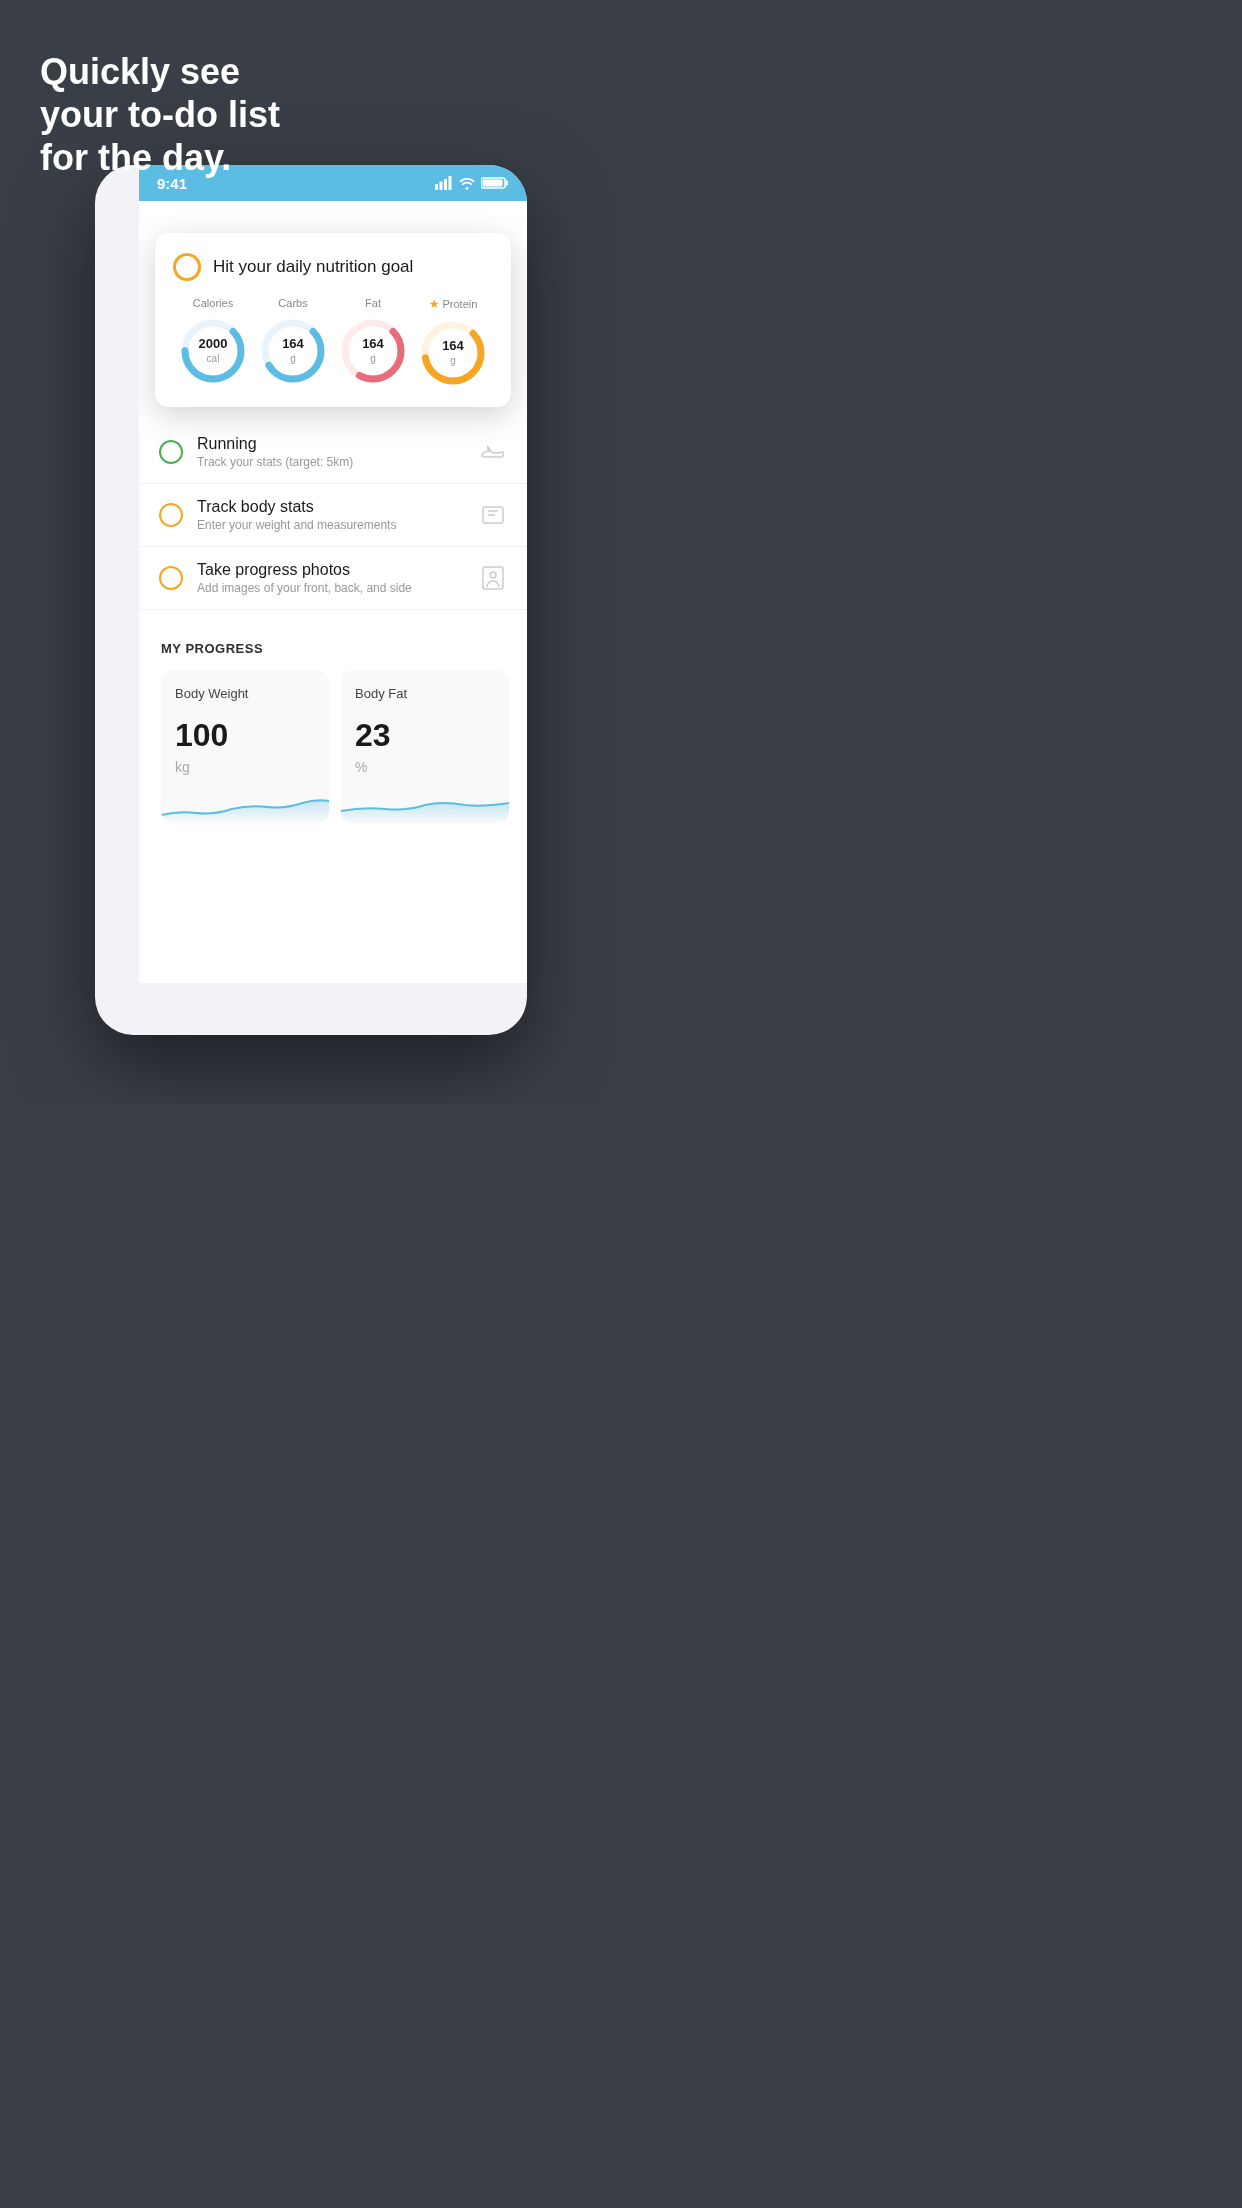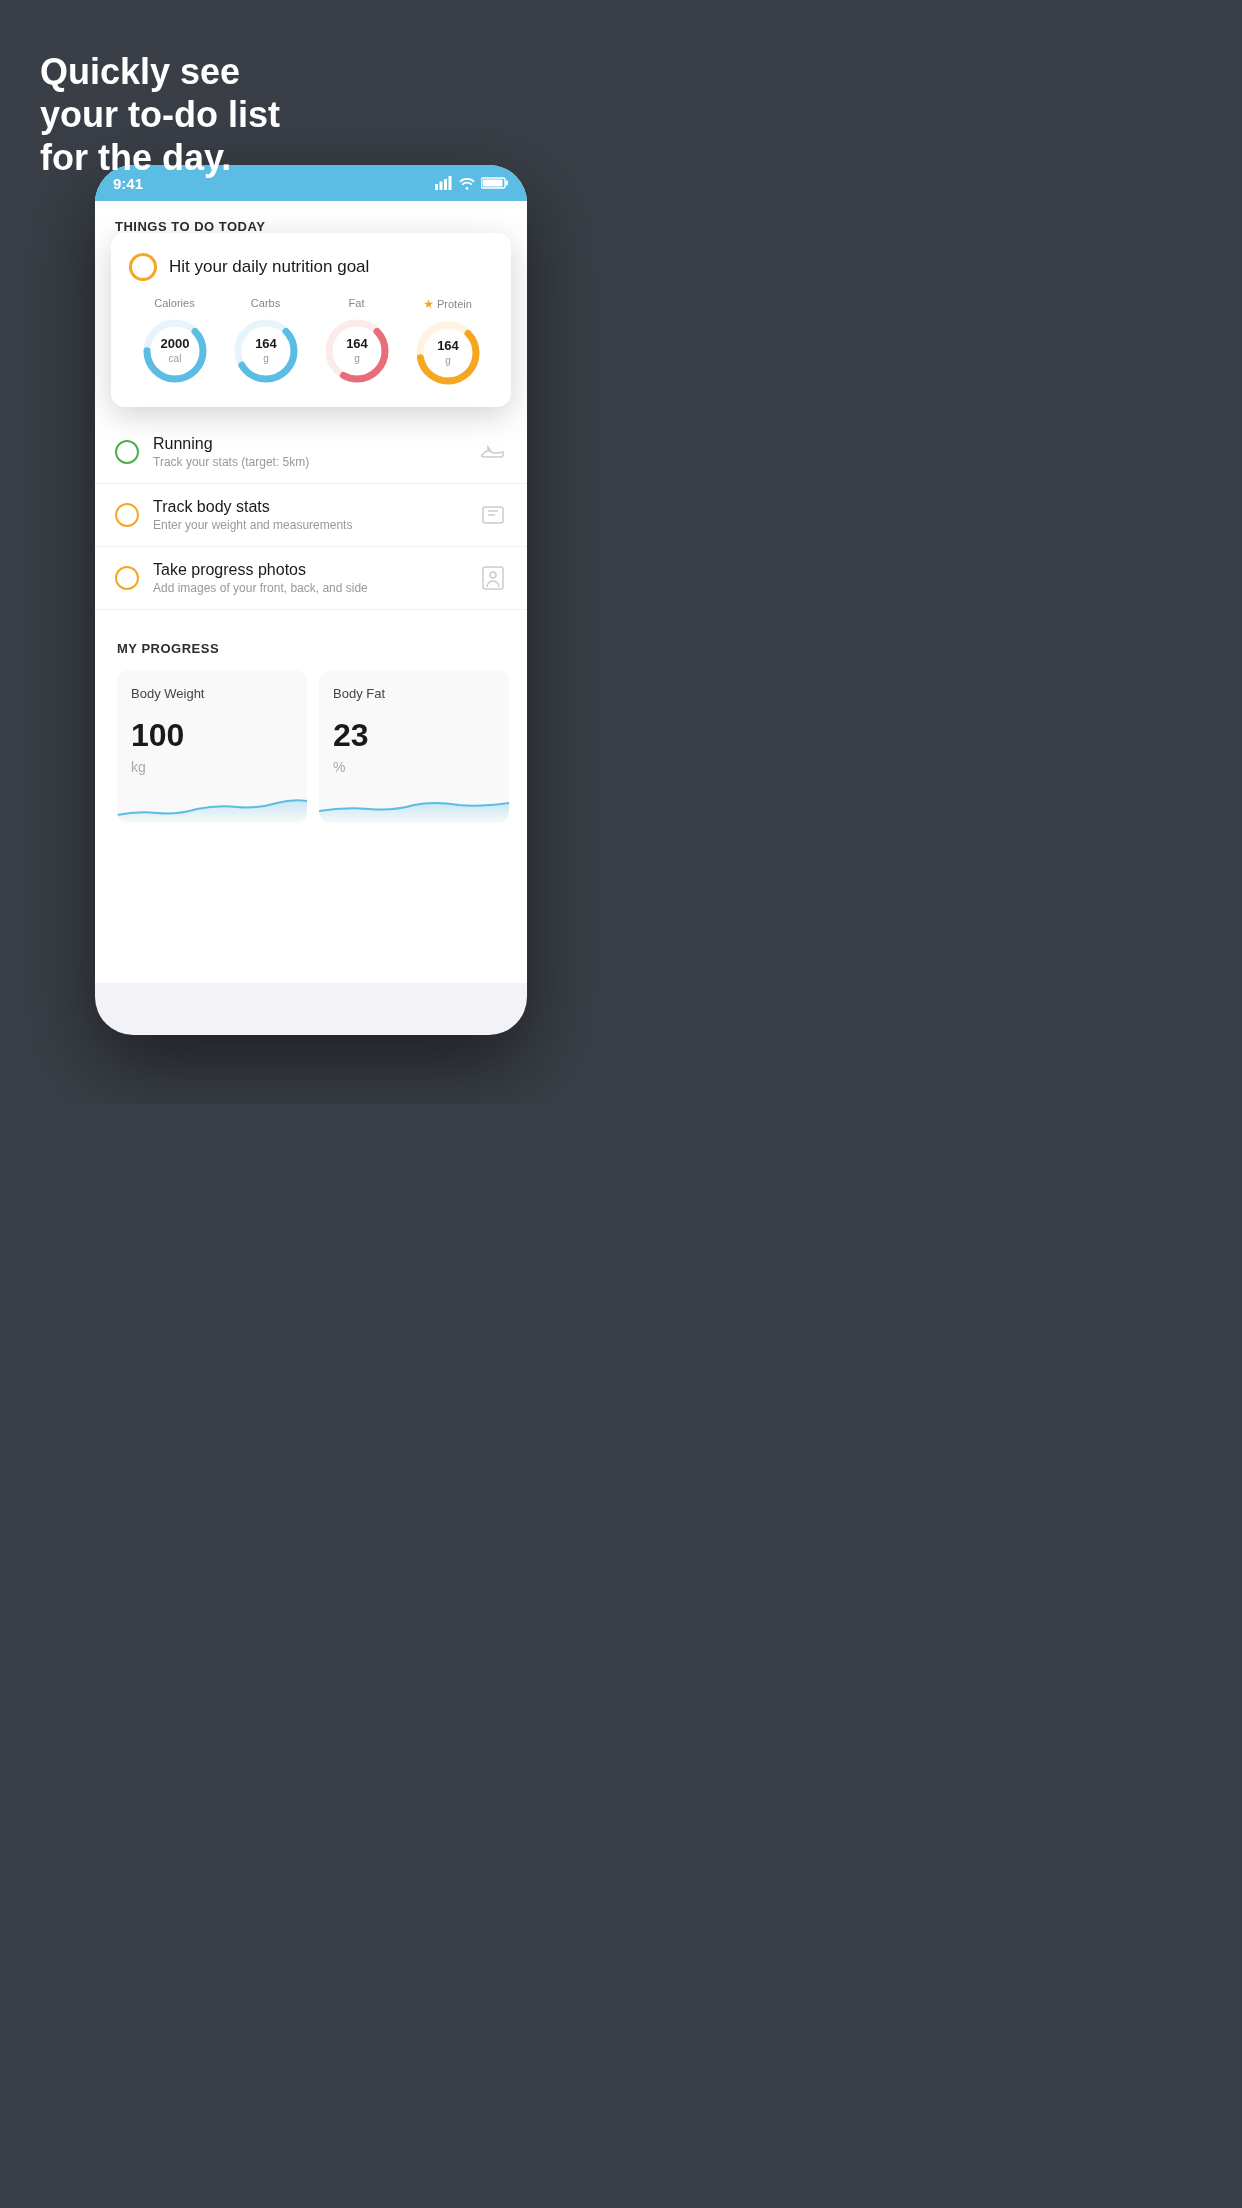--- a/index.html
+++ b/index.html
@@ -29,20 +29,21 @@
     .phone-shell {
       position: absolute;
       top: 165px;
       left: 95px;
       width: 432px;
       height: 870px;
       background: #f2f2f7;
       border-radius: 38px;
       overflow: hidden;
       box-shadow: 0 30px 80px rgba(0,0,0,0.5);
+      padding-left: 44px;
     }
 
     
     .status-bar {
       background: #5bbde4;
       height: 36px;
       display: flex;
       align-items: center;
       justify-content: space-between;
       padding: 0 18px;
@@ -297,21 +298,20 @@
         <rect x="0" y="2" width="24" height="10" rx="2" stroke="white" stroke-width="1.5" fill="none"></rect>
         <rect x="1.5" y="3.5" width="20" height="7" rx="1" fill="white"></rect>
         <rect x="24.5" y="4.5" width="2.5" height="5" rx="1" fill="white"></rect>
       </svg>
     </div>
   </div>
 
 
   <div class="content">
 
-    <div class="section-header">THINGS TO DO TODAY</div>
 
     <div class="nutrition-card">
       <div class="nutrition-card-title">
         <div class="circle-check"></div>
         <span class="nutrition-card-title-text">Hit your daily nutrition goal</span>
       </div>
       <div class="nutrition-rings">
 
         <div class="ring-item">
           <span class="ring-label">Calories</span>

